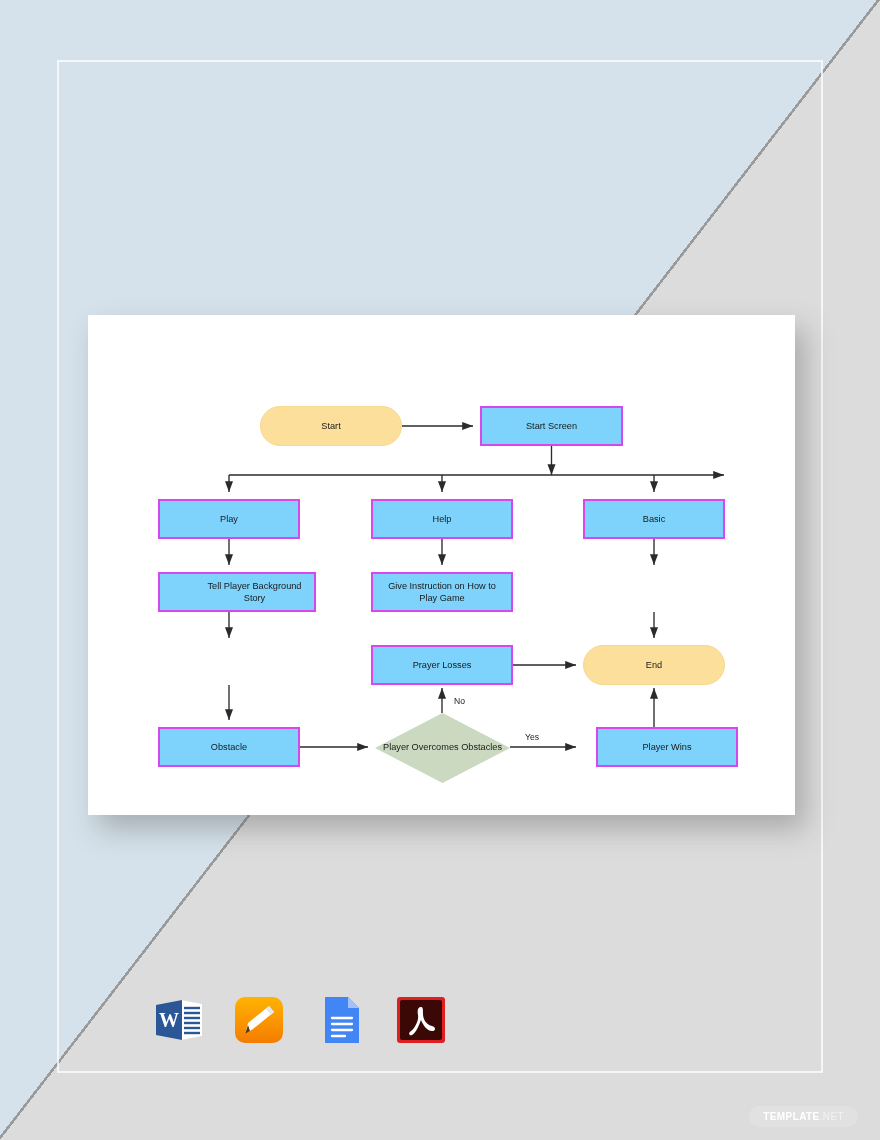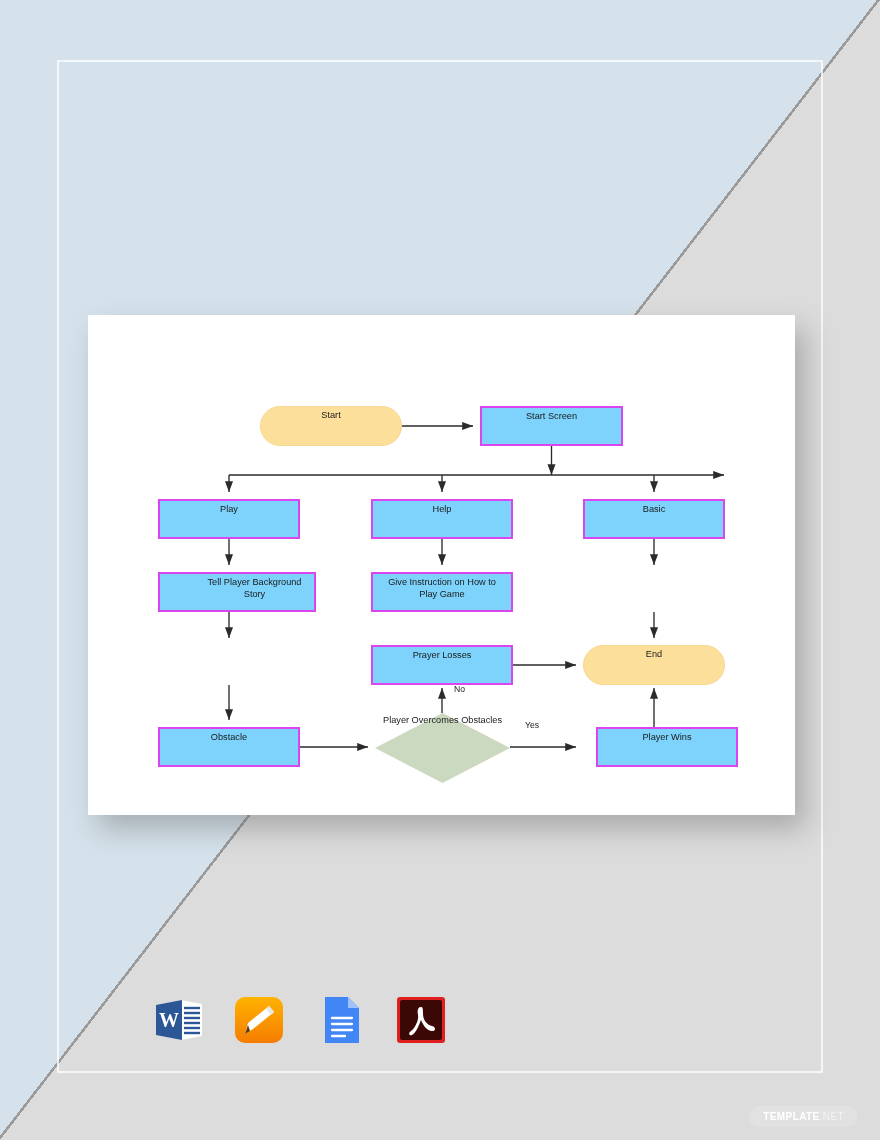--- a/index.html
+++ b/index.html
@@ -75,21 +75,21 @@
     left: 0;
     top: 0;
     width: 707px;
     height: 500px;
   }
 
   .node {
     position: absolute;
     box-sizing: border-box;
     display: flex;
-    align-items: flex-start;
+    align-items: center;
     justify-content: center;
     text-align: center;
     font-size: 9.2px;
     line-height: 1.32;
     color: #1a1a1a;
     padding: 2px 5px;
   }
   .node.process {
     background: #7dd3fc;
     border: 2px solid #d946ef;
@@ -112,20 +112,21 @@
   .decision-label {
     position: relative;
     z-index: 2;
     line-height: 1.3;
   }
 
   .edge-label {
     position: absolute;
     font-size: 8.6px;
     color: #1a1a1a;
+    margin-top: 12px;
   }
 
   
   #format-icons {
     position: absolute;
     left: 150px;
     top: 992px;
     display: flex;
     gap: 25px;
     align-items: flex-start;

